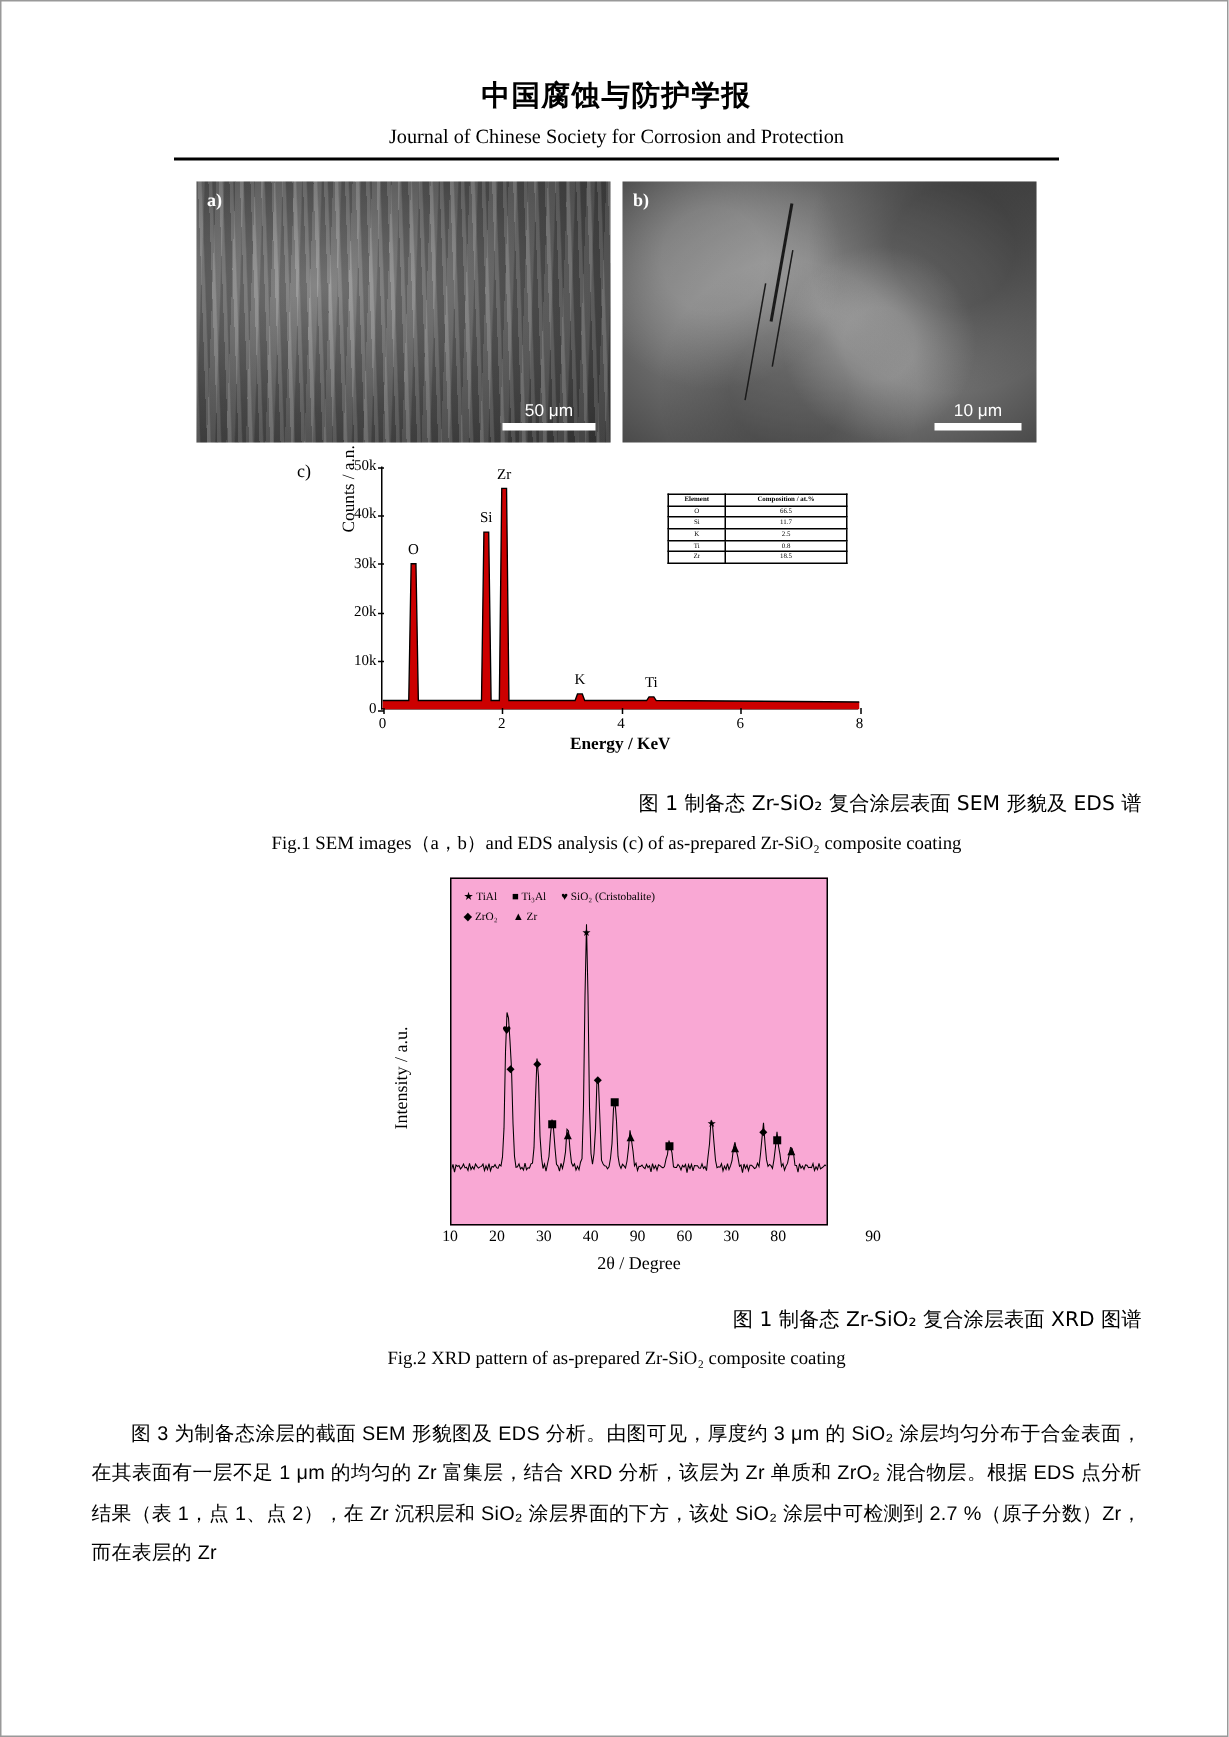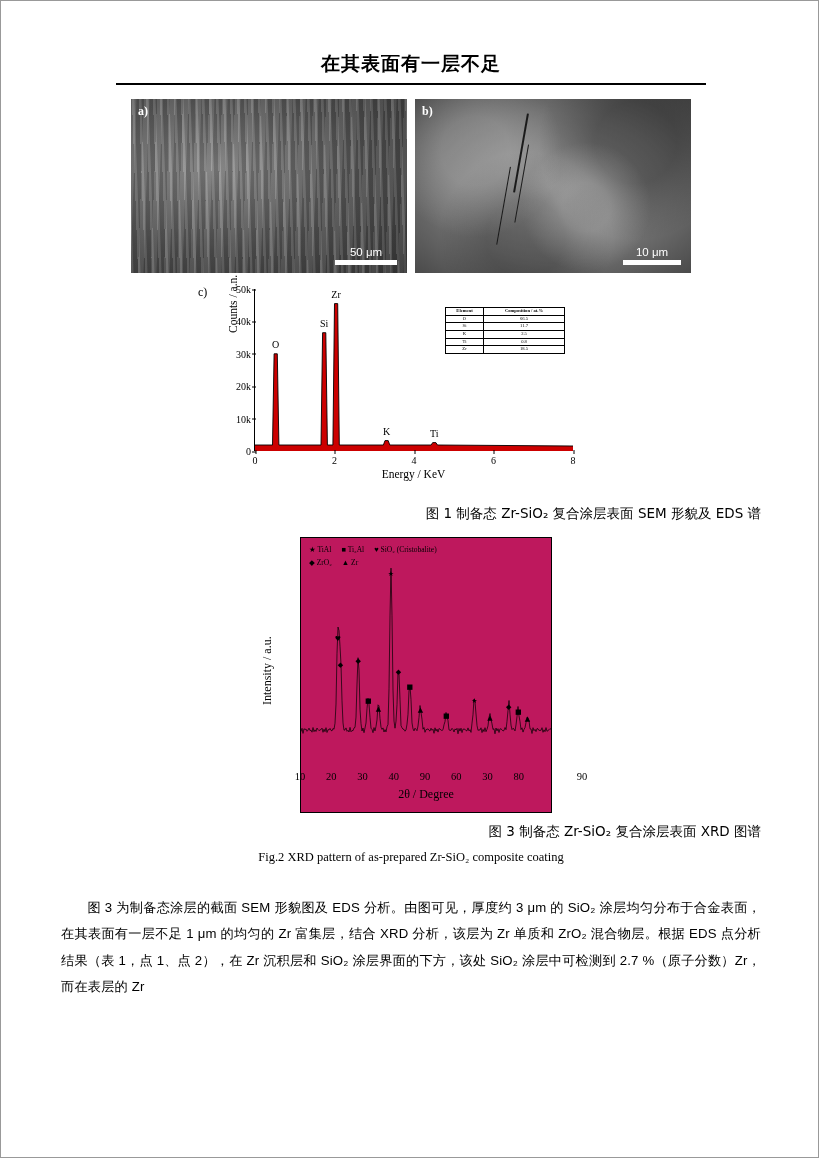--- a/index.html
+++ b/index.html
@@ -152,21 +152,21 @@
     font-family: "Liberation Serif", serif;
     white-space: nowrap;
   }
   .eds-xlabel {
     position: absolute;
     left: 0;
     right: 0;
     bottom: -30px;
     text-align: center;
     font-size: 11.5px;
-    font-weight: normal;
+    font-weight: bold;
     font-family: "Liberation Serif", serif;
   }
   .ytick {
     position: absolute;
     right: 100%;
     margin-right: 4px;
     font-size: 10px;
     font-family: "Liberation Serif", serif;
     transform: translateY(-50%);
     white-space: nowrap;
@@ -242,25 +242,25 @@
     position: relative;
     margin: 14px auto 0 auto;
     width: 310px;
     height: 270px;
   }
   .xrd-frame {
     position: absolute;
     left: 44px;
     top: 0;
     width: 252px;
-    height: 276px;
+    height: 232px;
     border: 1.2px solid #000;
     box-sizing: border-box;
     overflow: hidden;
-    background: #be185d;
+    background: #f9a8d4;
   }
   .xrd-ylabel {
     position: absolute;
     left: 4px;
     top: 168px;
     transform: rotate(-90deg);
     transform-origin: left top;
     font-size: 12px;
     font-family: "Liberation Serif", serif;
     white-space: nowrap;
@@ -300,21 +300,22 @@
     letter-spacing: 0.2px;
   }
   .body-text p { margin: 0; text-indent: 2em; }
 </style>
 </head>
 <body>
 
 <div class="page">
   <div class="content">
 
-    <div class="journal-cn">在其表面有一层不足</div>
+    <div class="journal-cn">中国腐蚀与防护学报</div>
+    <div class="journal-en">Journal of Chinese Society for Corrosion and Protection</div>
     <div class="header-rule"></div>
 
     <div class="sem-row">
       <div class="sem-img sem-a">
         <div class="panel-label">a)</div>
         <div class="scale-wrap scale-a">
           <div class="scale-text">50 μm</div>
           <div class="scale-bar"></div>
         </div>
       </div>
@@ -379,20 +380,21 @@
           <div class="xtick" style="left: 318px;">8</div>
           <div class="peak-label" style="left: 20.67px; top: 49.8px;">O</div>
           <div class="peak-label" style="left: 69.165px; top: 28.74px;">Si</div>
           <div class="peak-label" style="left: 81.09px; top: -0.42px;">Zr</div>
           <div class="peak-label" style="left: 131.572px; top: 136.632px;">K</div>
           <div class="peak-label" style="left: 179.272px; top: 138.576px;">Ti</div>
         </div>
     </div>
 
     <div class="cap-cn">图 1  制备态 Zr-SiO₂ 复合涂层表面 SEM 形貌及 EDS 谱</div>
+    <div class="cap-en">Fig.1 SEM images（a，b）and EDS analysis (c) of as-prepared Zr-SiO₂ composite coating</div>
 
     <div class="xrd-block">
       <div class="xrd-ylabel">Intensity / a.u.</div>
       <div class="xrd-frame">
         <div class="legend">
           <div><span>★ TiAl</span><span>■ Ti₃Al</span><span>♥ SiO₂ (Cristobalite)</span></div>
           <div><span>◆ ZrO₂</span><span>▲ Zr</span></div>
         </div>
         <svg id="xrdSvg" width="250" height="230" style="position:absolute;left:0;top:0;">
             <path d="M 0.0 193.6 L 1.0 190.3 L 2.0 195.4 L 3.0 190.7 L 4.0 191.6 L 5.0 191.0 L 6.0 193.3 L 7.0 192.1 L 8.0 190.1 L 9.0 192.6 L 10.0 192.1 L 11.0 194.2 L 12.0 189.5 L 13.0 193.7 L 14.0 191.8 L 15.0 193.5 L 16.0 190.0 L 17.0 191.6 L 18.0 192.7 L 19.0 191.9 L 20.0 191.6 L 21.0 190.1 L 22.0 194.3 L 23.0 191.2 L 24.0 193.7 L 25.0 189.7 L 26.0 194.5 L 27.0 191.6 L 28.0 192.0 L 29.0 190.4 L 30.0 192.4 L 31.0 192.9 L 32.0 190.4 L 33.0 191.3 L 34.0 185.3 L 35.0 166.1 L 36.0 115.4 L 37.0 89.0 L 38.0 92.7 L 39.0 108.2 L 40.0 126.3 L 41.0 162.8 L 42.0 184.9 L 43.0 192.2 L 44.0 191.9 L 45.0 189.9 L 46.0 193.3 L 47.0 192.3 L 48.0 194.0 L 49.0 189.4 L 50.0 193.8 L 51.0 192.5 L 52.0 192.7 L 53.0 189.9 L 54.0 189.4 L 55.0 179.1 L 56.0 146.1 L 57.0 119.7 L 58.0 132.1 L 59.0 171.3 L 60.0 185.6 L 61.0 193.0 L 62.0 190.0 L 63.0 194.7 L 64.0 190.0 L 65.0 185.0 L 66.0 170.5 L 67.0 160.4 L 68.0 166.4 L 69.0 179.3 L 70.0 190.2 L 71.0 191.4 L 72.0 194.7 L 73.0 189.6 L 74.0 192.9 L 75.0 188.4 L 76.0 181.9 L 77.0 166.8 L 78.0 167.9 L 79.0 180.5 L 80.0 189.2 L 81.0 191.4 L 82.0 189.9 L 83.0 194.0 L 84.0 191.6 L 85.0 193.9 L 86.0 188.8 L 87.0 186.4 L 88.0 150.7 L 89.0 77.9 L 90.0 30.1 L 91.0 77.8 L 92.0 152.1 L 93.0 183.0 L 94.0 190.2 L 95.0 183.2 L 96.0 166.7 L 97.0 133.3 L 98.0 136.4 L 99.0 161.6 L 100.0 187.5 L 101.0 189.8 L 102.0 191.2 L 103.0 191.4 L 104.0 193.2 L 105.0 191.9 L 106.0 186.2 L 107.0 176.3 L 108.0 153.0 L 109.0 148.2 L 110.0 161.6 L 111.0 184.8 L 112.0 190.8 L 113.0 192.9 L 114.0 190.2 L 115.0 191.3 L 116.0 192.7 L 117.0 188.0 L 118.0 179.4 L 119.0 167.5 L 120.0 174.2 L 121.0 181.3 L 122.0 191.2 L 123.0 189.5 L 124.0 194.3 L 125.0 191.5 L 126.0 191.6 L 127.0 190.7 L 128.0 192.3 L 129.0 193.1 L 130.0 190.2 L 131.0 192.3 L 132.0 191.2 L 133.0 195.3 L 134.0 189.8 L 135.0 193.1 L 136.0 191.1 L 137.0 194.1 L 138.0 190.5 L 139.0 191.1 L 140.0 192.0 L 141.0 192.6 L 142.0 191.7 L 143.0 186.8 L 144.0 183.6 L 145.0 174.4 L 146.0 178.7 L 147.0 182.6 L 148.0 191.9 L 149.0 192.3 L 150.0 192.3 L 151.0 190.3 L 152.0 191.5 L 153.0 194.0 L 154.0 190.9 L 155.0 192.0 L 156.0 190.3 L 157.0 195.8 L 158.0 190.5 L 159.0 193.1 L 160.0 190.2 L 161.0 194.6 L 162.0 191.1 L 163.0 191.2 L 164.0 191.2 L 165.0 192.7 L 166.0 192.8 L 167.0 189.9 L 168.0 192.9 L 169.0 191.7 L 170.0 194.4 L 171.0 185.2 L 172.0 176.7 L 173.0 161.0 L 174.0 163.8 L 175.0 176.0 L 176.0 187.5 L 177.0 192.4 L 178.0 191.8 L 179.0 192.1 L 180.0 189.8 L 181.0 194.6 L 182.0 191.4 L 183.0 193.6 L 184.0 189.7 L 185.0 193.7 L 186.0 191.3 L 187.0 187.8 L 188.0 179.4 L 189.0 175.5 L 190.0 181.4 L 191.0 185.8 L 192.0 191.5 L 193.0 190.7 L 194.0 195.8 L 195.0 190.0 L 196.0 192.9 L 197.0 190.7 L 198.0 194.5 L 199.0 190.8 L 200.0 190.9 L 201.0 191.8 L 202.0 193.0 L 203.0 192.5 L 204.0 189.5 L 205.0 191.7 L 206.0 183.3 L 207.0 172.6 L 208.0 162.5 L 209.0 176.2 L 210.0 187.1 L 211.0 191.6 L 212.0 190.3 L 213.0 191.1 L 214.0 192.9 L 215.0 186.9 L 216.0 178.6 L 217.0 168.5 L 218.0 178.0 L 219.0 183.6 L 220.0 191.6 L 221.0 189.8 L 222.0 194.1 L 223.0 191.4 L 224.0 189.6 L 225.0 184.6 L 226.0 179.1 L 227.0 179.6 L 228.0 182.7 L 229.0 190.8 L 230.0 191.0 L 231.0 195.5 L 232.0 189.7 L 233.0 192.7 L 234.0 191.4 L 235.0 193.6 L 236.0 190.6 L 237.0 190.8 L 238.0 192.5 L 239.0 192.2 L 240.0 192.4 L 241.0 189.7 L 242.0 194.3 L 243.0 191.8 L 244.0 193.7 L 245.0 189.6 L 246.0 193.3 L 247.0 192.5 L 248.0 191.8 L 249.0 190.6 L 250.0 191.4" fill="none" stroke="#000" stroke-width="0.7"></path>
@@ -420,21 +422,21 @@
           <div class="xrd-xtick" style="left: 137.75px;">40</div>
           <div class="xrd-xtick" style="left: 169px;">90</div>
           <div class="xrd-xtick" style="left: 200.25px;">60</div>
           <div class="xrd-xtick" style="left: 231.5px;">30</div>
           <div class="xrd-xtick" style="left: 262.75px;">80</div>
           <div class="xrd-xtick" style="left: 294px; margin-left: 32px;">90</div>
         </div>
       <div class="xrd-xlabel">2θ / Degree</div>
     </div>
 
-    <div class="cap-cn">图 3   制备态 Zr-SiO₂ 复合涂层表面 XRD 图谱</div>
+    <div class="cap-cn">图 1   制备态 Zr-SiO₂ 复合涂层表面 XRD 图谱</div>
     <div class="cap-en">Fig.2 XRD pattern of as-prepared Zr-SiO₂ composite coating</div>
 
     <div class="body-text">
       <p>图 3 为制备态涂层的截面 SEM 形貌图及 EDS 分析。由图可见，厚度约 3 μm 的 SiO₂ 涂层均匀分布于合金表面，在其表面有一层不足 1 μm 的均匀的 Zr 富集层，结合 XRD 分析，该层为 Zr 单质和 ZrO₂ 混合物层。根据 EDS 点分析结果（表 1，点 1、点 2），在 Zr 沉积层和 SiO₂ 涂层界面的下方，该处 SiO₂ 涂层中可检测到 2.7 %（原子分数）Zr，而在表层的 Zr</p>
     </div>
 
   </div>
 </div>
 
 </body></html>

